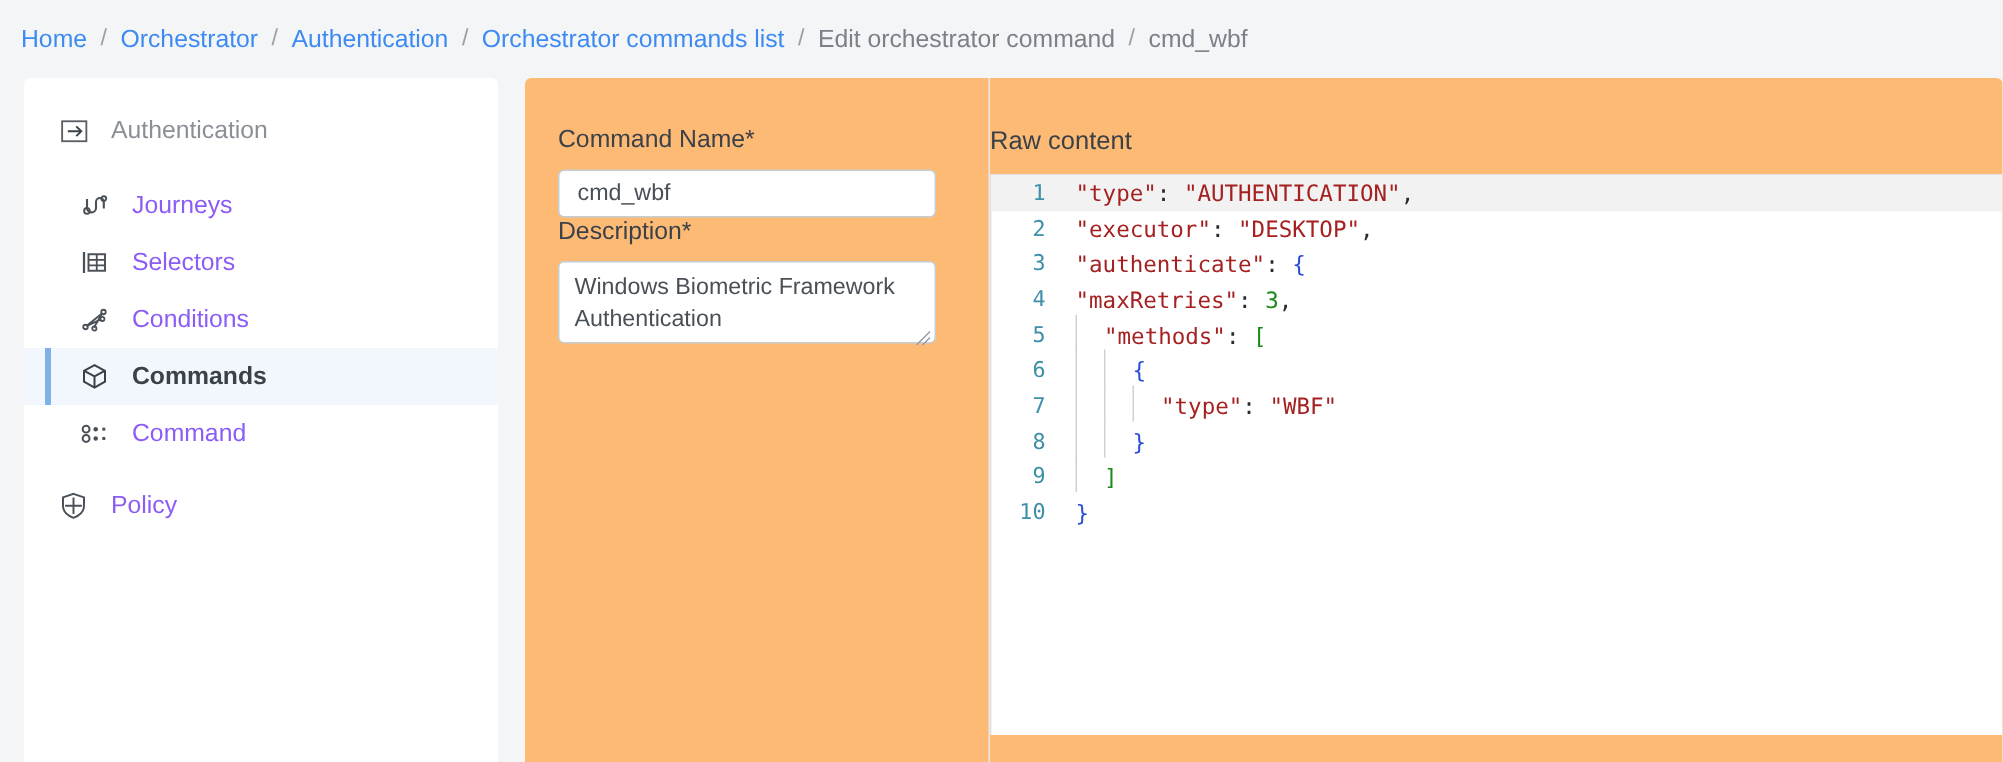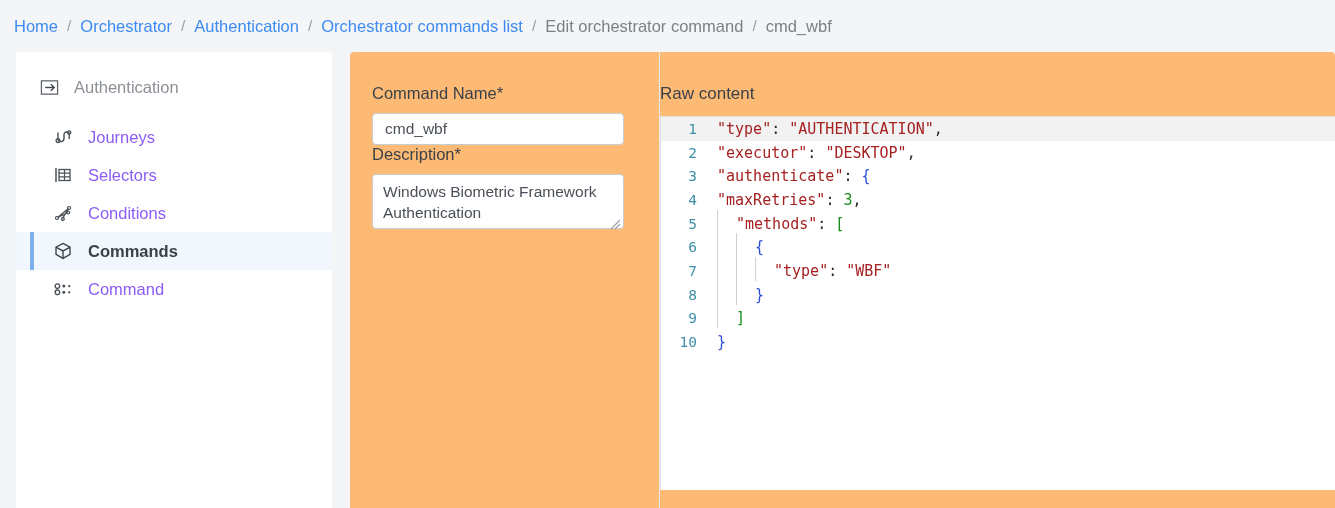--- a/index.html
+++ b/index.html
@@ -325,20 +325,29 @@
               <rect x="15.2" y="6.1" width="2" height="2" fill="#4a5058"></rect>
               <rect x="15.2" y="12.3" width="2" height="2" fill="#4a5058"></rect>
             </svg>
           </span>
           <span class="label">Command</span>
         </div>
       </div>
 
     <div class="side-item-sep"></div>
 
+    <div class="side-item" style="padding-left:22px;">
+      <span class="icon-box">
+        <svg width="20" height="20" viewBox="0 0 20 20">
+          <path d="M10 2.2 L17 4.6 V10.2 C17 14.2 13.8 16.8 10 18.2 C6.2 16.8 3 14.2 3 10.2 V4.6 Z" fill="none" stroke="#4a5058" stroke-width="1.3"></path>
+          <path d="M10 4.6 V15.6 M4.4 10.1 H15.6" stroke="#4a5058" stroke-width="1.3"></path>
+        </svg>
+      </span>
+      <span class="label">Policy</span>
+    </div>
 
   </div>
 
   <div id="card-gap"></div>
 
   <div id="content-card">
 
     <div id="form-col">
 
       <div class="field-block">

